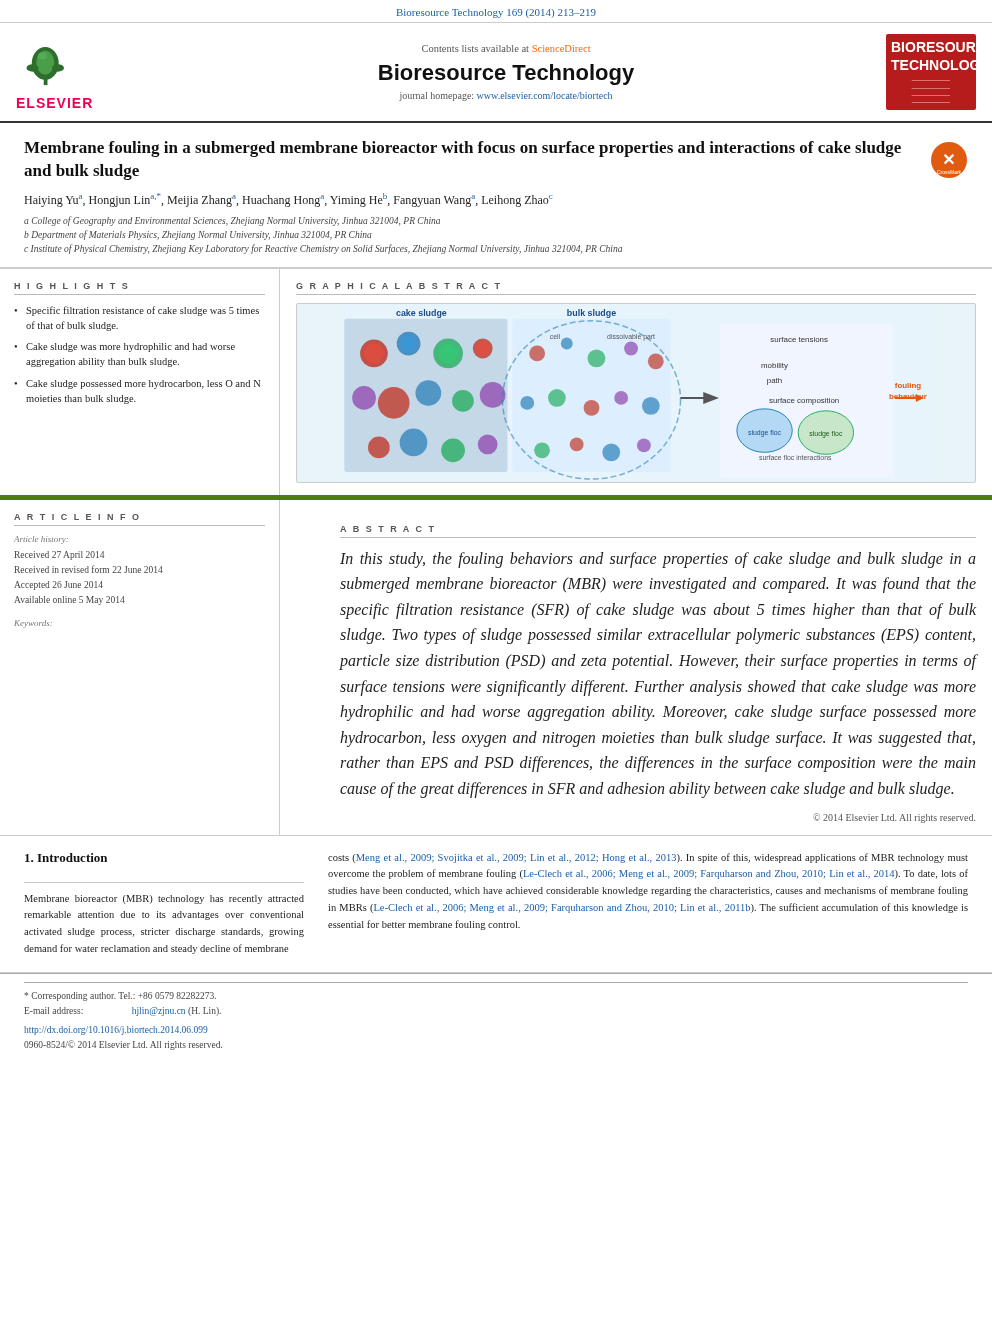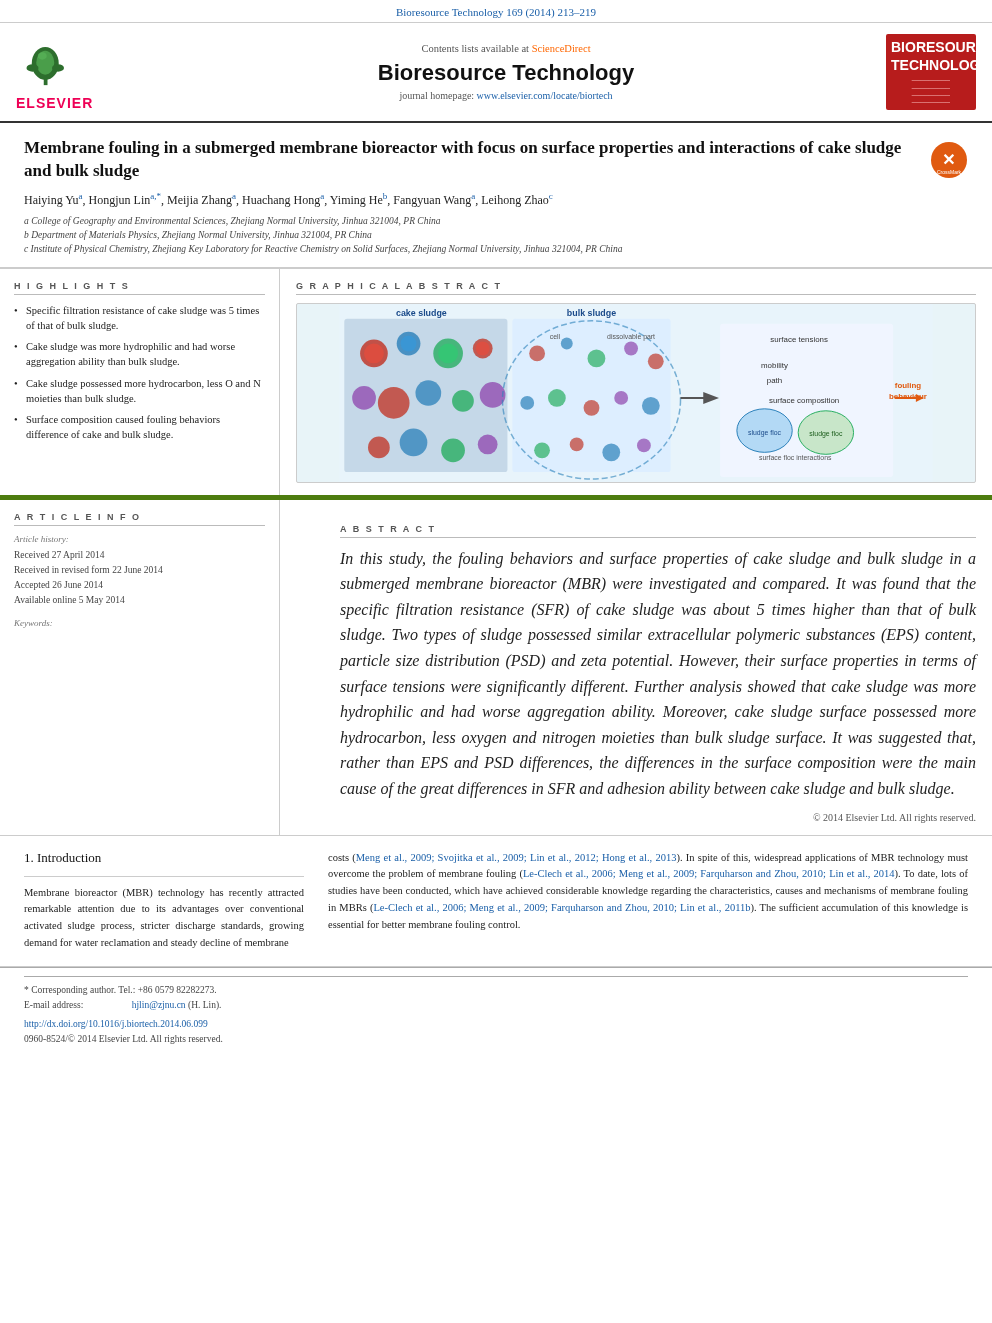--- a/index.html
+++ b/index.html
@@ -287,25 +287,25 @@
       width: 280px;
       flex-shrink: 0;
     }
 
     .intro-right {
       flex: 1;
     }
 
     .intro-heading {
       font-size: 13px;
-      font-weight: normal;
+      font-weight: bold;
       color: #111;
       margin-bottom: 8px;
       border-bottom: 1px solid #ccc;
-      padding-bottom: 10px;
+      padding-bottom: 16px;
     }
 
     .intro-text {
       font-size: 10.5px;
       line-height: 1.6;
       color: #222;
       text-align: justify;
     }
 
     .intro-text .ref-link {
@@ -417,21 +417,20 @@
 </div>
 
 <div class="two-col">
 
   <div class="left-col">
     <div class="section-heading">H I G H L I G H T S</div>
     <ul class="highlights-list">
       <li>Specific filtration resistance of cake sludge was 5 times of that of bulk sludge.</li>
       <li>Cake sludge was more hydrophilic and had worse aggregation ability than bulk sludge.</li>
       <li>Cake sludge possessed more hydrocarbon, less O and N moieties than bulk sludge.</li>
-      <li>Surface composition caused fouling behaviors difference of cake and bulk sludge.</li>
     </ul>
   </div>
 
   <div class="right-col">
     <div class="section-heading">G R A P H I C A L  A B S T R A C T</div>
     <div class="graphical-abstract-img">
 
       <svg class="ga-svg" viewBox="0 0 600 180" xmlns="http://www.w3.org/2000/svg">
 
         <rect width="600" height="180" fill="#e8f4fb"></rect>

